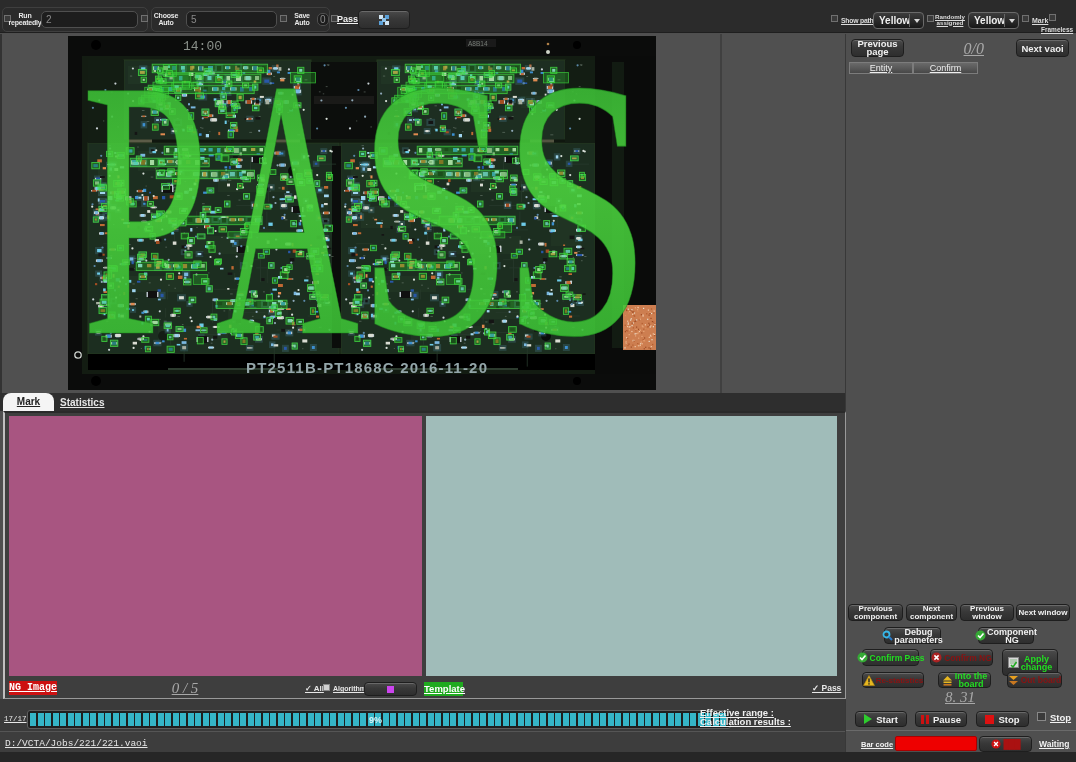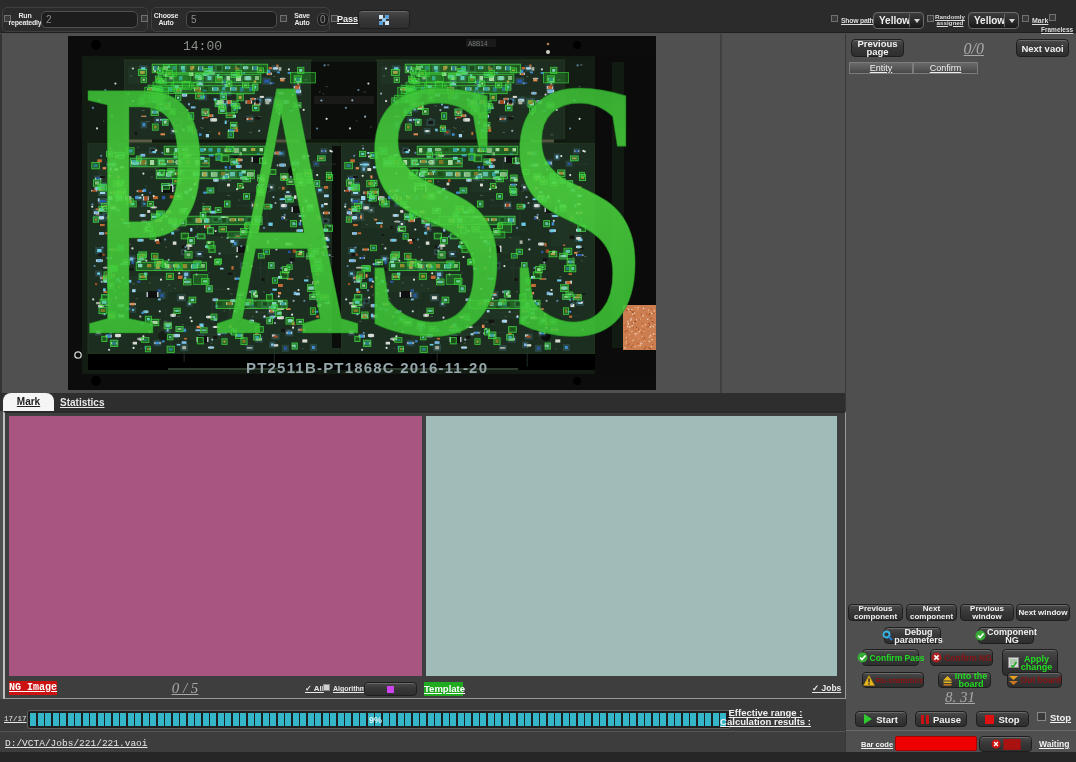--- a/index.html
+++ b/index.html
@@ -2283,21 +2283,21 @@
 <div class="abs" style="left:426px;top:416px;width:411px;height:260px;background:#a0bcb9;"></div>
 <div class="abs" style="left:9px;top:681px;width:48px;height:14px;background:#cc1111;color:#fff;font-family:'Liberation Mono',monospace;font-size:10px;font-weight:bold;text-align:center;line-height:14px;">NG Image</div>
 <div class="abs itxt" style="left:150px;top:680px;width:70px;font-size:15px;text-align:center;">0 / 5</div>
 <div class="abs" style="left:305px;top:684px;color:#e8e8e8;font-size:8px;font-weight:bold;white-space:nowrap;">✓ All</div>
 <div class="cbl" style="left:323px;top:684px;width:7px;height:7px;background:#d0d0d0;"></div>
 <div class="abs" style="left:333px;top:685px;color:#e8e8e8;font-size:7px;font-weight:bold;white-space:nowrap;">Algorithm</div>
 <div class="btn" style="left:364px;top:682px;width:53px;height:14px;">
     <span style="width:7px;height:7px;background:#cc44ee;"></span>
   </div>
 <div class="abs" style="left:424px;top:682px;width:39px;height:14px;background:#1faa1f;color:#fff;font-weight:bold;font-size:9.5px;text-align:center;line-height:14px;">Template</div>
-<div class="abs" style="left:812px;top:683px;color:#e8e8e8;font-size:8.5px;font-weight:bold;white-space:nowrap;">✓ Jobs</div>
+<div class="abs" style="left:812px;top:683px;color:#e8e8e8;font-size:8.5px;font-weight:bold;white-space:nowrap;">✓ Pass</div>
 
 <div class="abs" style="left:0;top:699px;width:845px;height:32px;background:#3a3a3a;"></div>
 <div class="abs" style="left:4px;top:715px;color:#e8e8e8;font-size:7.5px;font-family:'Liberation Mono',monospace;">17/17</div>
 <div class="abs" style="left:27px;top:710px;width:704px;height:19px;background:#1f1f1f;border:1px solid #5e5e5e;border-radius:3px;">
     <span style="position:absolute;left:2.0px;top:2px;width:6px;height:13px;background:#35b6c8;"></span>
     <span style="position:absolute;left:9.5px;top:2px;width:6px;height:13px;background:#35b6c8;"></span>
     <span style="position:absolute;left:17.0px;top:2px;width:6px;height:13px;background:#35b6c8;"></span>
     <span style="position:absolute;left:24.5px;top:2px;width:6px;height:13px;background:#35b6c8;"></span>
     <span style="position:absolute;left:32.0px;top:2px;width:6px;height:13px;background:#35b6c8;"></span>
     <span style="position:absolute;left:39.5px;top:2px;width:6px;height:13px;background:#35b6c8;"></span>
@@ -2383,17 +2383,17 @@
     <span style="position:absolute;left:639.5px;top:2px;width:6px;height:13px;background:#35b6c8;"></span>
     <span style="position:absolute;left:647.0px;top:2px;width:6px;height:13px;background:#35b6c8;"></span>
     <span style="position:absolute;left:654.5px;top:2px;width:6px;height:13px;background:#35b6c8;"></span>
     <span style="position:absolute;left:662.0px;top:2px;width:6px;height:13px;background:#35b6c8;"></span>
     <span style="position:absolute;left:669.5px;top:2px;width:6px;height:13px;background:#35b6c8;"></span>
     <span style="position:absolute;left:677.0px;top:2px;width:6px;height:13px;background:#35b6c8;"></span>
     <span style="position:absolute;left:684.5px;top:2px;width:6px;height:13px;background:#35b6c8;"></span>
     <span style="position:absolute;left:692.0px;top:2px;width:6px;height:13px;background:#35b6c8;"></span>
 <span style="position:absolute;left:341px;top:4px;color:#d8f2f6;font-size:9px;font-weight:bold;">9%</span>
 </div>
-<div class="abs" style="left:700px;top:709px;width:131px;color:#f0f0f0;font-weight:bold;font-size:9.5px;text-align:center;line-height:8.5px;">Effective range :<br>Calculation results :</div>
+<div class="abs" style="left:700px;top:709px;width:131px;color:#f0f0f0;font-weight:bold;font-size:9.5px;text-align:left;line-height:8.5px;">Effective range :<br>Calculation results :</div>
 
 <div class="abs" style="left:0;top:731px;width:845px;height:21px;background:#3d3d3d;border-top:1px solid #555;"></div>
 <div class="abs" style="left:5px;top:738px;color:#e4e4e4;font-size:9.5px;font-family:'Liberation Mono',monospace;">D:/VCTA/Jobs/221/221.vaoi</div>
 <div class="abs" style="left:0;top:752px;width:1076px;height:10px;background:#262626;"></div>
 
 </body></html>

